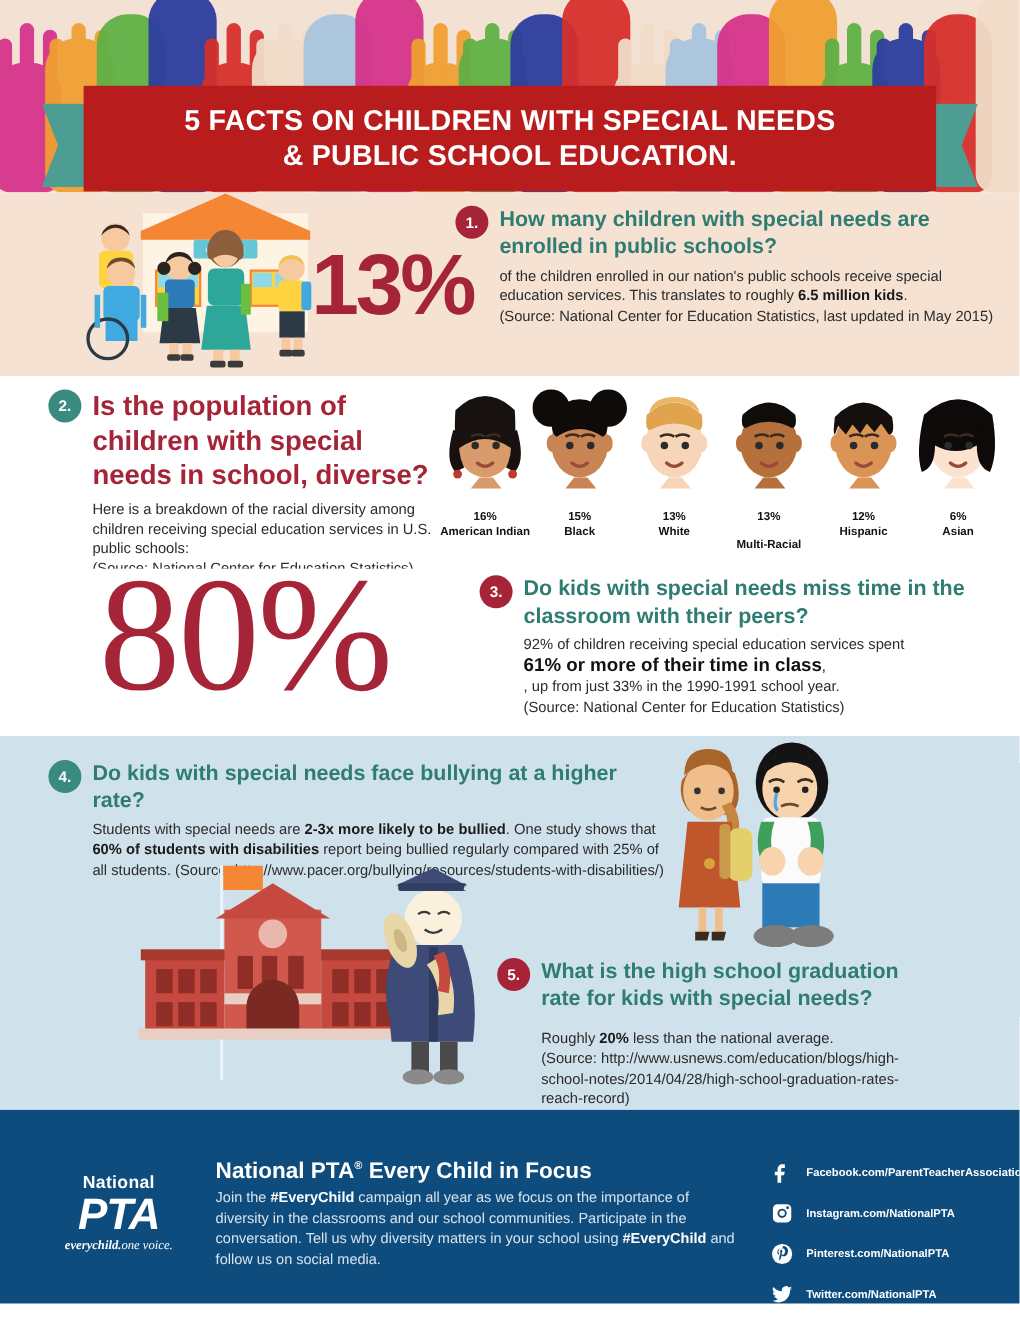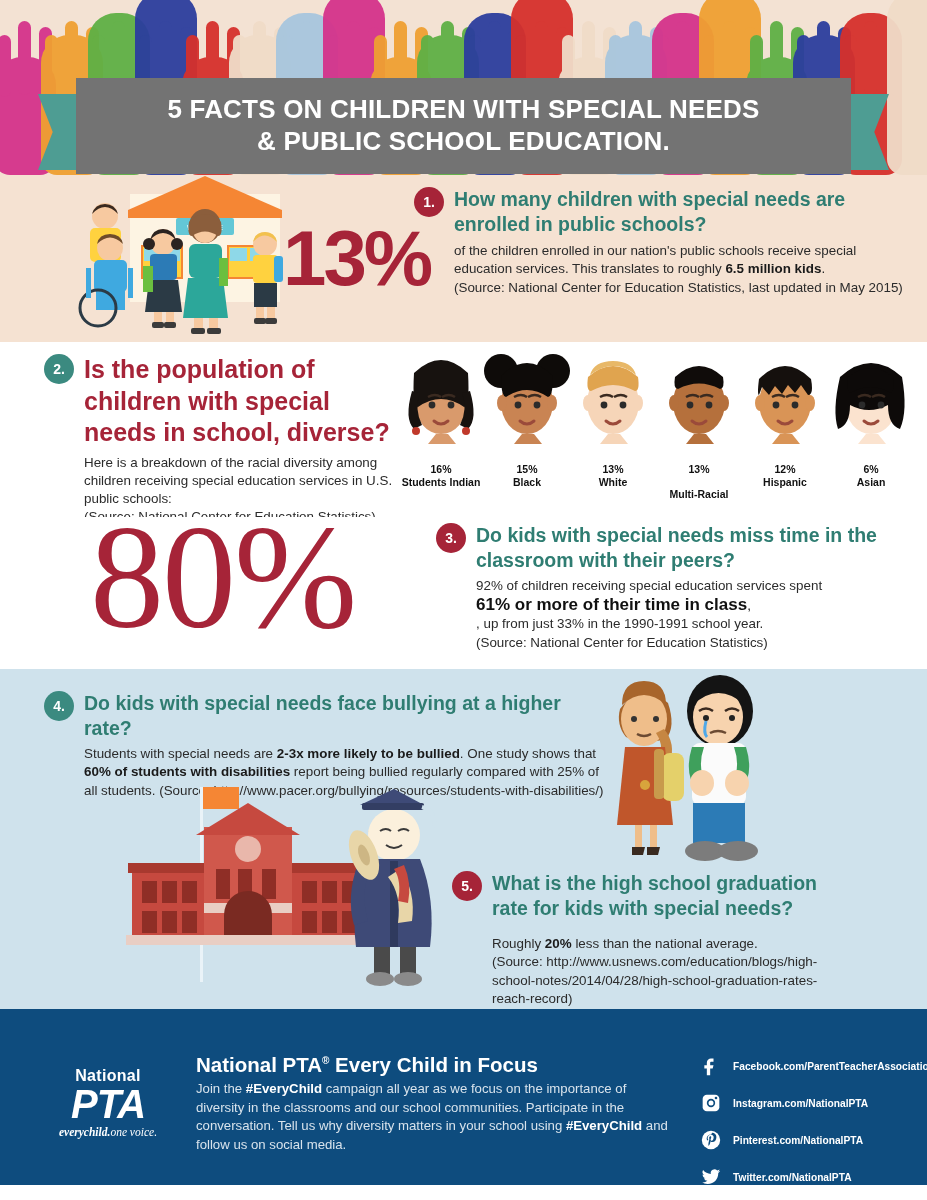--- a/index.html
+++ b/index.html
@@ -29,21 +29,21 @@
   .finger { position:absolute; width:13px; height:74px; border-radius:10px; background:inherit; bottom:80px; }
 
   .banner-wrap { position:absolute; left:0; top:78px; width:927px; height:96px; }
   .ribbon-l, .ribbon-r {
     position:absolute; top:16px; width:46px; height:76px; background:#4E9D93;
   }
   .ribbon-l { left:38px; clip-path:polygon(0 0,100% 0,100% 100%,0 100%,32% 50%); }
   .ribbon-r { right:38px; clip-path:polygon(0 0,100% 0,68% 50%,100% 100%,0 100%); }
   .banner {
     position:absolute; left:76px; right:76px; top:0; height:96px;
-    background:#737373; display:flex; flex-direction:column;
+    background:#b91c1c; display:flex; flex-direction:column;
     align-items:center; justify-content:center;
   }
   .banner h1 {
     color:#fff; font-size:26px; font-weight:bold; letter-spacing:.2px;
     line-height:1.22; text-align:center;
   }
 
   
   .num-badge {
     width:30px; height:30px; border-radius:50%; color:#fff;
@@ -288,21 +288,21 @@
       <circle cx="18" cy="84" r="4" fill="#C0392B"></circle>
             <circle cx="68" cy="84" r="4" fill="#C0392B"></circle>
       <path d="M30 50q7-4 13 0" stroke="#3A2A20" stroke-width="2.4" fill="none"></path>
       <path d="M44 50q7-4 13 0" stroke="#3A2A20" stroke-width="2.4" fill="none"></path>
       <circle cx="34" cy="58" r="3.4" fill="#2b2b2b"></circle>
             <circle cx="53" cy="58" r="3.4" fill="#2b2b2b"></circle>
       <path d="M36 74q7 6 14 0" stroke="#9B4A3A" stroke-width="3" fill="none" stroke-linecap="round"></path>
       <path d="M38 87h12l8 10H30z" fill="#D99A6C"></path>
     </svg>
     <div class="face-lbl">16%</div>
-    <div class="face-lbl" style="margin-top:0">Students Indian</div></div>
+    <div class="face-lbl" style="margin-top:0">American Indian</div></div>
         <div class="face-col">
     <svg viewBox="0 0 86 104" width="86" height="104">
       <ellipse cx="43" cy="56" rx="26" ry="31" fill="#C98453"></ellipse>
       <ellipse cx="18" cy="56" rx="5" ry="8" fill="#C98453"></ellipse>
       <ellipse cx="68" cy="56" rx="5" ry="8" fill="#C98453"></ellipse>
       <circle cx="17" cy="24" r="17" fill="#0E0B09"></circle>
             <circle cx="69" cy="24" r="17" fill="#0E0B09"></circle>
       <path d="M18 28q25-24 50 0 2 20-4 22-21-14-42 0-6-2-4-22z" fill="#0E0B09"></path>
       <path d="M30 50q7-4 13 0" stroke="#3A2A20" stroke-width="2.4" fill="none"></path>
       <path d="M44 50q7-4 13 0" stroke="#3A2A20" stroke-width="2.4" fill="none"></path>

